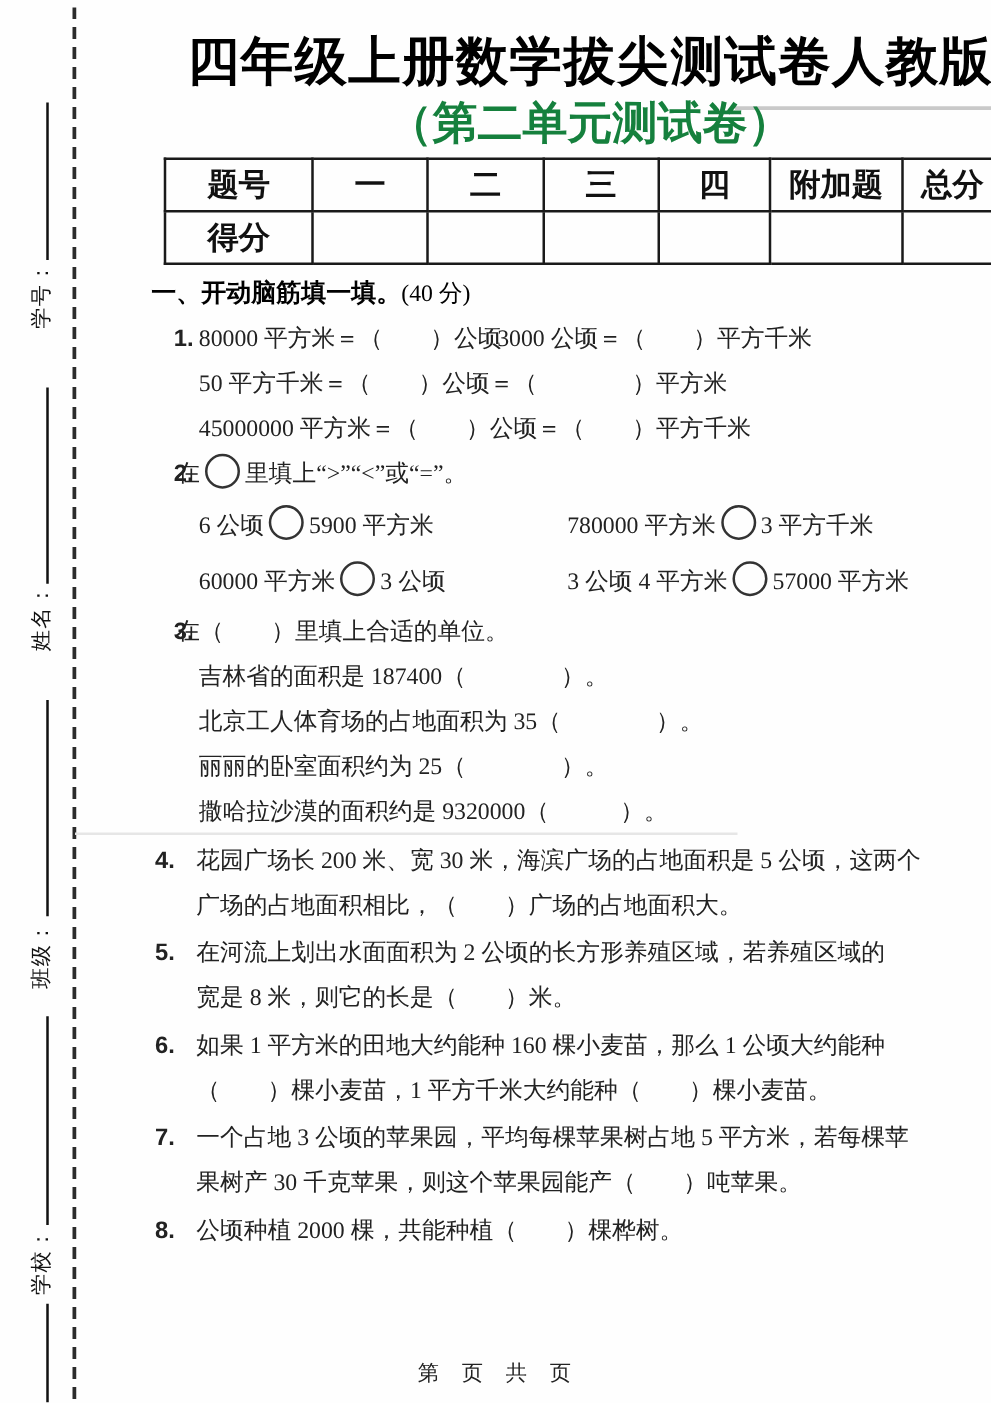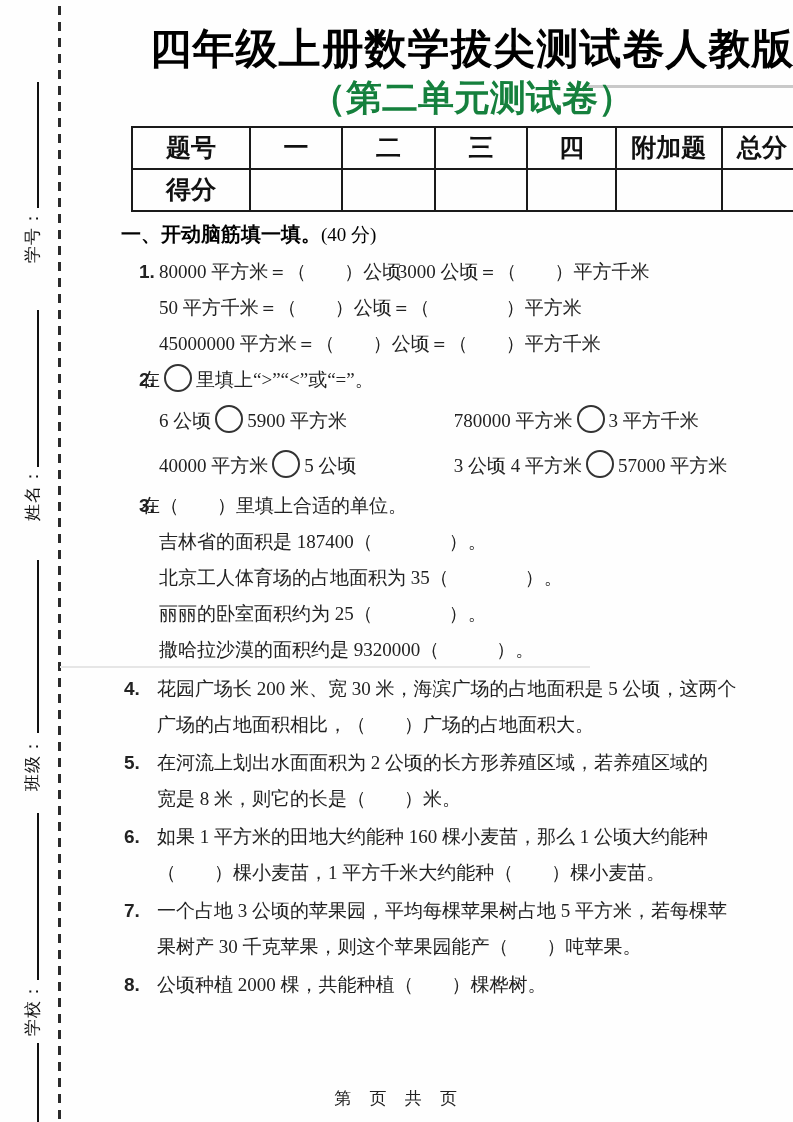--- a/index.html
+++ b/index.html
@@ -139,21 +139,21 @@
     <div class="qline q2row">
       <span class="w2">
         <span>6 公顷</span><span class="circle"></span><span>5900 平方米</span>
       </span>
       <span>
         <span>780000 平方米</span><span class="circle"></span><span>3 平方千米</span>
       </span>
     </div>
     <div class="qline q2row">
       <span class="w2">
-        <span>40000 平方米</span><span class="circle"></span><span>5 公顷</span>
+        <span>60000 平方米</span><span class="circle"></span><span>3 公顷</span>
       </span>
       <span>
         <span>3 公顷 4 平方米</span><span class="circle"></span><span>57000 平方米</span>
       </span>
     </div>
   </div>
 
   <div class="q sub">
     <span class="qnum">3.</span>
     <div class="qline" style="position:relative;left:-18px;">在（　　）里填上合适的单位。</div>

